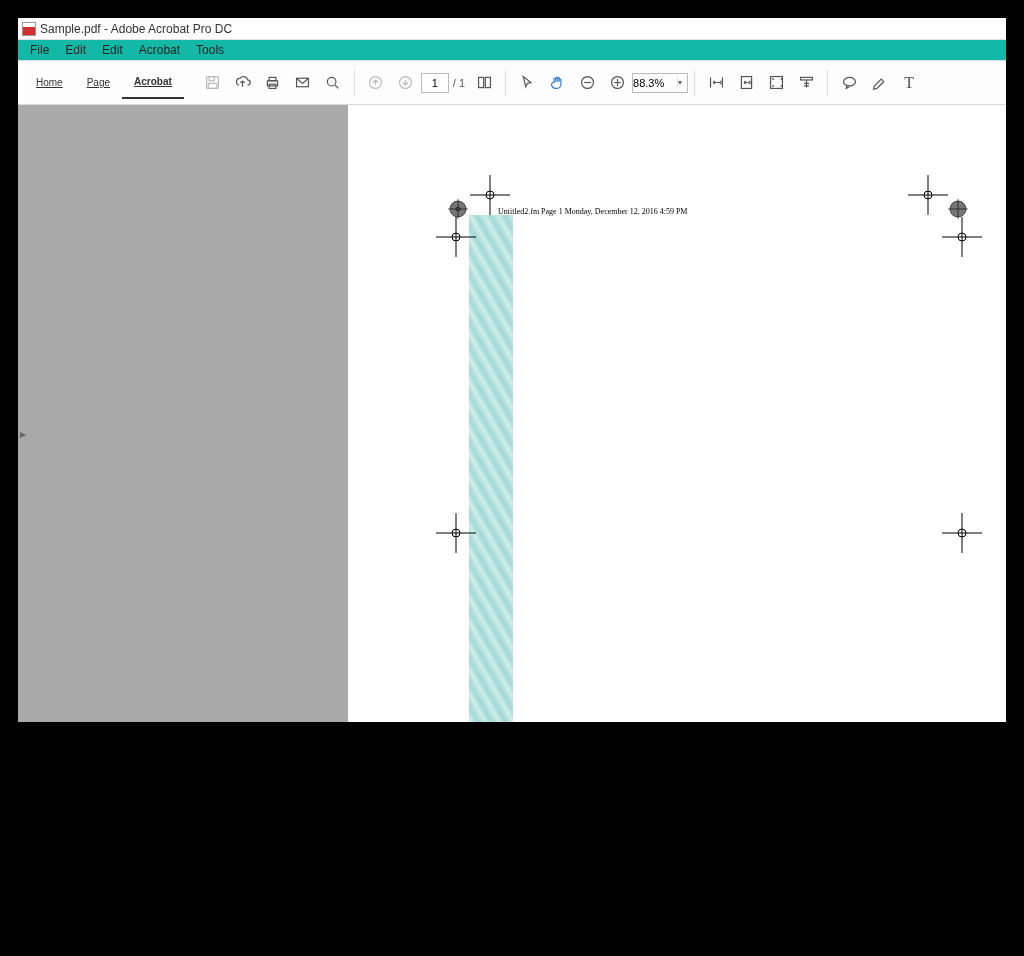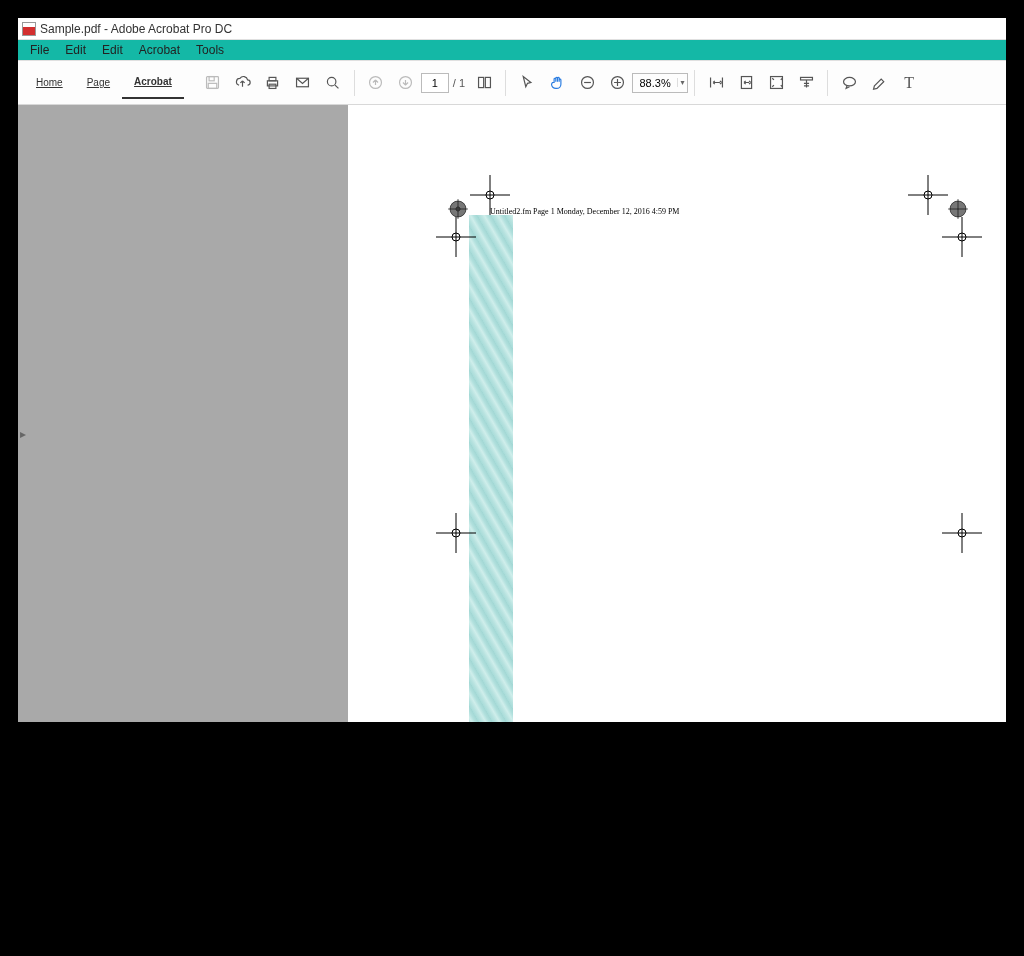--- a/index.html
+++ b/index.html
@@ -92,21 +92,21 @@
   border: 1px solid #bbb;
   text-align: center;
   font-size: 11px;
 }
 .page-total { font-size: 11px; color: #555; padding: 0 4px; }
 .zoom-select {
   width: 56px;
   height: 20px;
   border: 1px solid #bbb;
   font-size: 11px;
-  text-align: center;
+  text-align: left;
   display: flex;
   align-items: center;
   justify-content: center;
   position: relative;
 }
 .zoom-select .val { flex: 1; }
 .zoom-select .caret {
   width: 10px;
   font-size: 8px;
   color: #666;
@@ -143,21 +143,21 @@
 .page {
   position: absolute;
   left: 0;
   top: 0;
   right: 0;
   bottom: 0;
   background: #fff;
 }
 .doc-header-text {
   position: absolute;
-  left: 142px;
+  left: 150px;
   top: 102px;
   font-family: "Times New Roman", serif;
   font-size: 8px;
   color: #000;
 }
 .cyan-strip {
   position: absolute;
   left: 121px;
   top: 110px;
   width: 44px;

